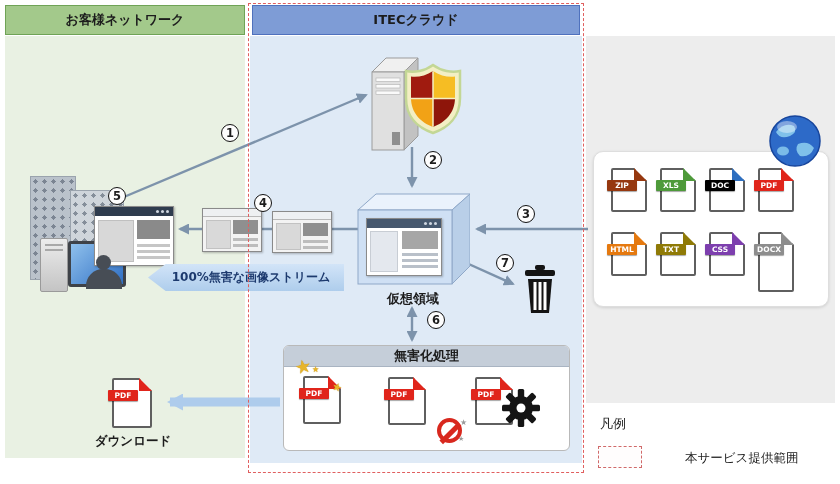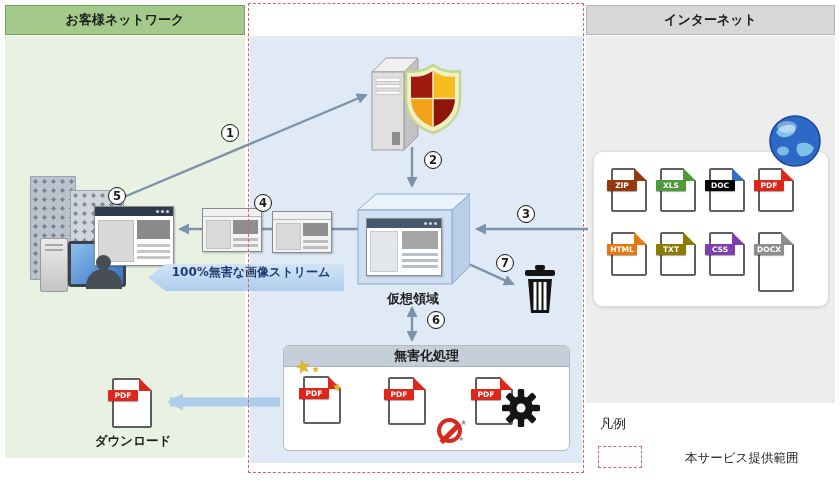--- a/index.html
+++ b/index.html
@@ -33,21 +33,21 @@
     font-weight:bold;font-size:7.5px;line-height:11px;padding:0 3px;border-radius:1px;
     box-shadow:0 1px 1px rgba(0,0,0,.35);}
   .star{position:absolute;color:#e7b52c;text-shadow:0 0 1px #b8860b;z-index:20;line-height:1;}
   .spark{position:absolute;color:#9a9a9a;z-index:20;line-height:1;}
   
   .prohibit{position:absolute;width:25px;height:25px;box-sizing:border-box;border:4.5px solid #d8281e;
     border-radius:50%;background:rgba(255,255,255,.92);z-index:22;}
   .prohibit .bar{position:absolute;left:6.5px;top:-2px;width:4.5px;height:26px;background:#d8281e;
     transform:rotate(45deg);}
   
-  .banner{position:absolute;display:flex;align-items:flex-start;justify-content:center;
+  .banner{position:absolute;display:flex;align-items:center;justify-content:center;
     clip-path:polygon(0 50%,9% 0,100% 0,100% 100%,9% 100%);
     background:linear-gradient(#d2e4f8,#aecdec);z-index:18;
     font-size:12px;font-weight:bold;color:#1d3a6e;padding-left:10px;box-sizing:border-box;}
   .building{position:absolute;z-index:5;
     background-image:radial-gradient(rgba(72,84,100,.55) 32%,transparent 34%);
     background-size:9px 9px;border:1px solid #9aa3ad;box-sizing:border-box;}
   .svgwrap{position:absolute;z-index:13;}
   .arrows{position:absolute;left:0;top:0;z-index:10;pointer-events:none;}
   .scope{position:absolute;border:1.5px dashed #e05f5f;z-index:40;pointer-events:none;box-sizing:border-box;}
   .label-text{position:absolute;font-weight:bold;text-align:center;z-index:16;}
@@ -65,22 +65,22 @@
 
 <div id="stage">
 
   <div class="col-body" style="left:5px;top:36px;width:240px;height:422px;background:#e9f1e3;"></div>
   <div class="col-body" style="left:250px;top:36px;width:332px;height:427px;background:#dfeaf6;"></div>
   <div class="col-body" style="left:586px;top:36px;width:249px;height:367px;background:#ededed;"></div>
 
   <div class="col-header" style="left: 5px; top: 5px; width: 240px; border: 1px solid rgb(111, 163, 86); background: rgb(163, 201, 139);">
     <span>お客様ネットワーク</span>
   </div>
-  <div class="col-header" style="left: 586px; top: 5px; width: 249px; border: 1px solid rgb(181, 181, 181); background: rgb(215, 215, 215);">
-    <span>インターネット</span>
+  <div class="col-header" style="left: 252px; top: 5px; width: 328px; border: 1px solid rgb(79, 113, 189); background: rgb(126, 156, 214);">
+    <span>ITECクラウド</span>
   </div>
 
   <svg class="arrows" width="840" height="484" viewBox="0 0 840 484">
     <defs>
       <marker id="mGray" markerUnits="userSpaceOnUse" markerWidth="12" markerHeight="11" refX="9" refY="5.5" orient="auto-start-reverse">
         <path d="M0,0 L11,5.5 L0,11 Z" fill="#7d93ab"></path>
       </marker>
       <marker id="mBlue" markerUnits="userSpaceOnUse" markerWidth="18" markerHeight="17" refX="13" refY="8.5" orient="auto">
         <path d="M0,0 L16,8.5 L0,17 Z" fill="#aeccec"></path>
       </marker>

